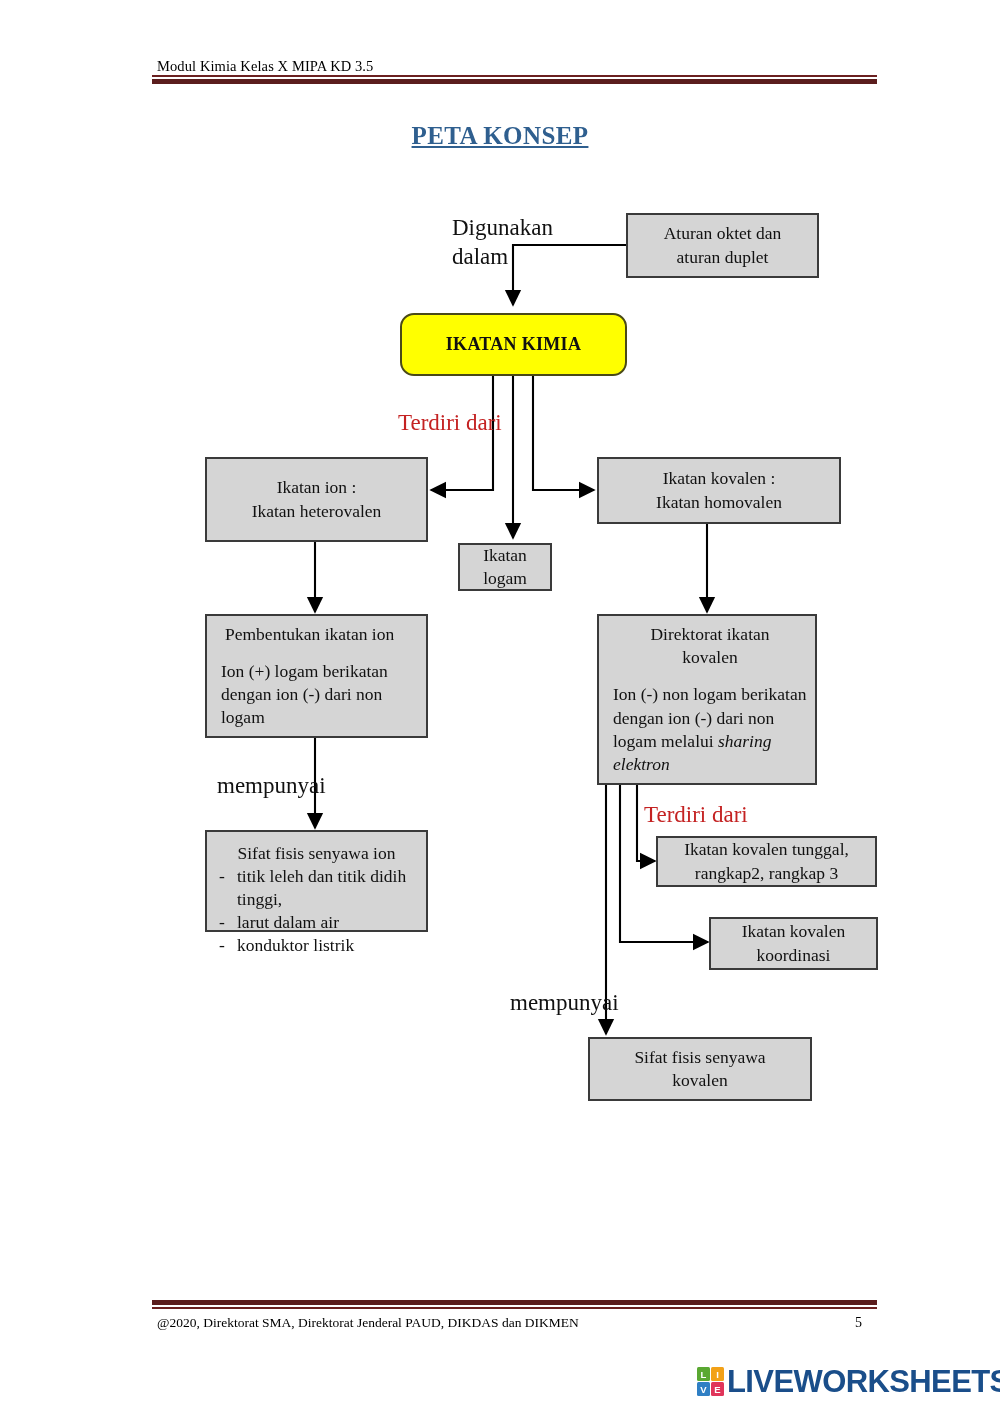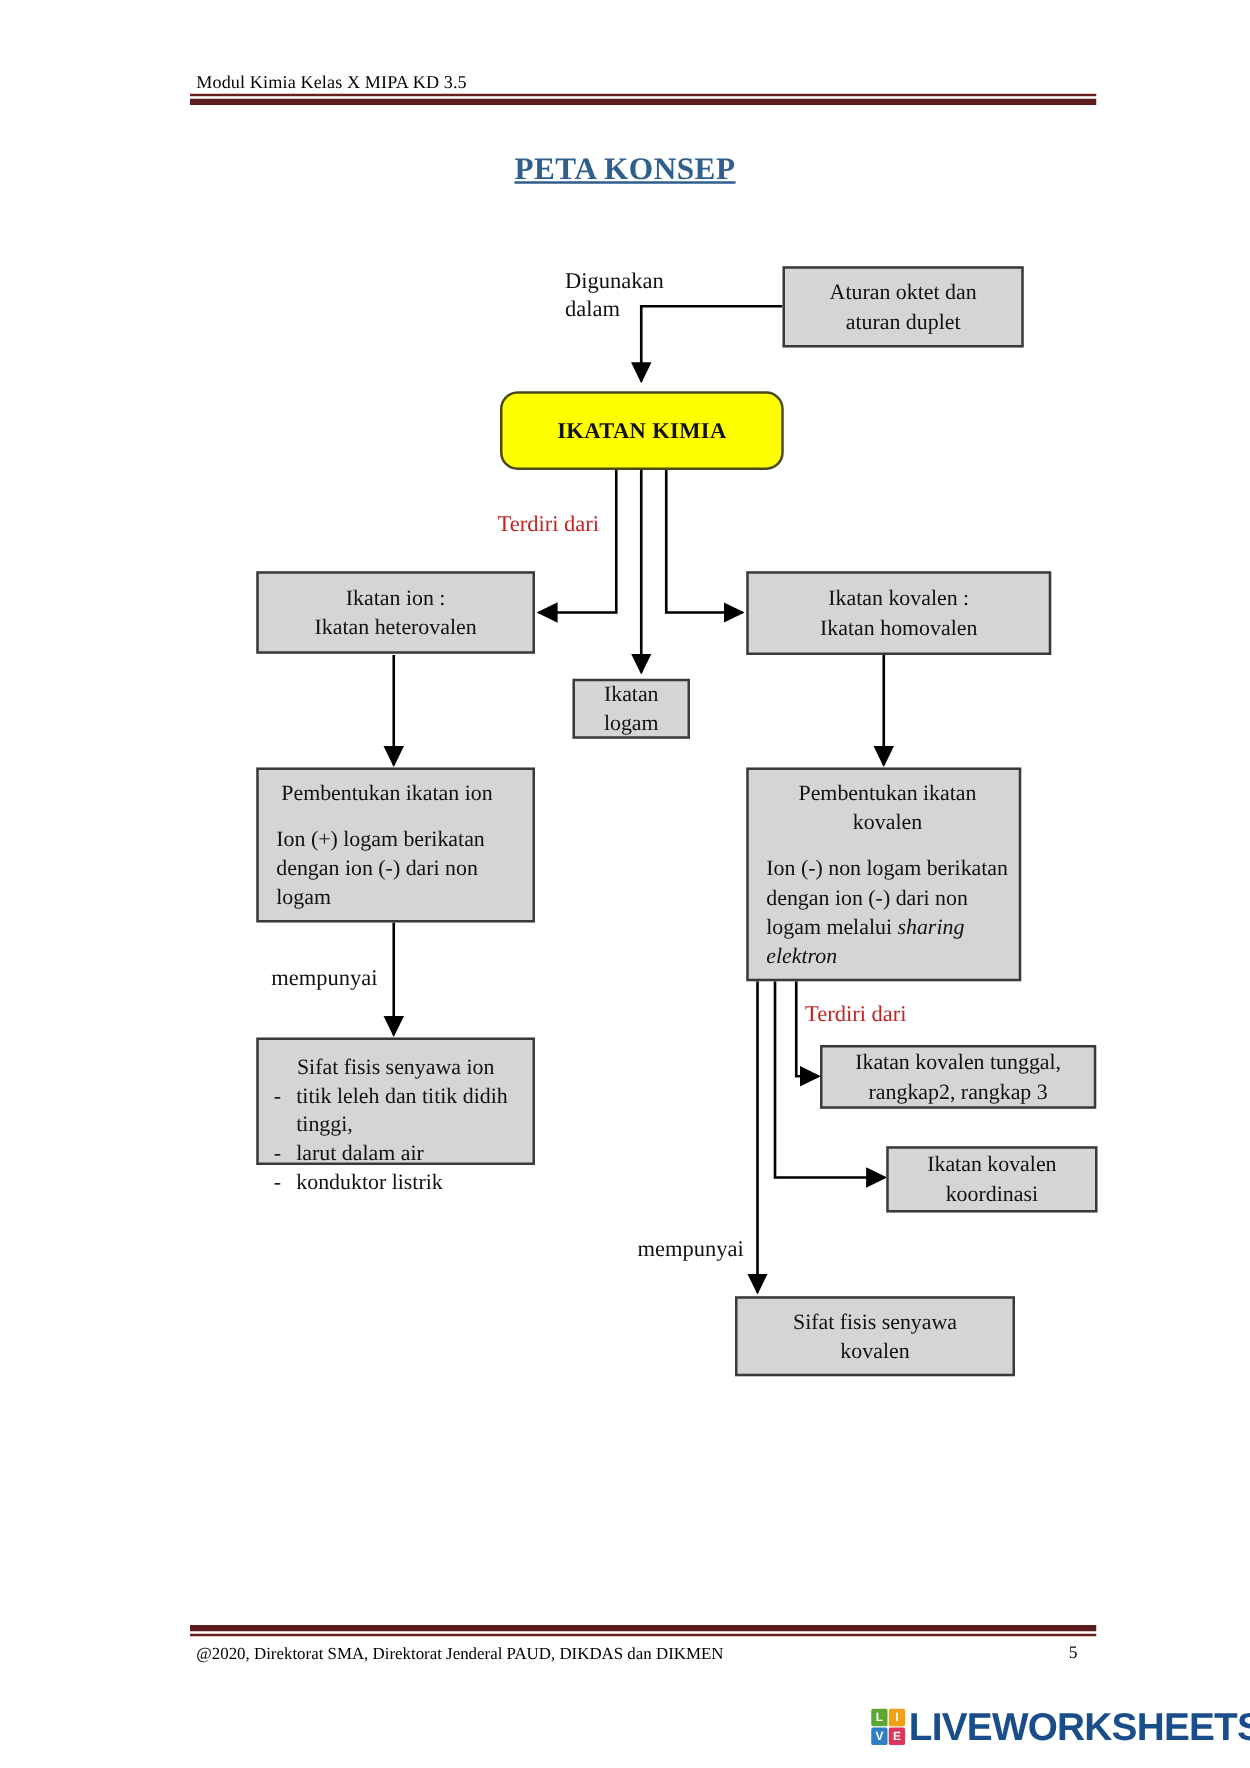--- a/index.html
+++ b/index.html
@@ -105,21 +105,21 @@
   ul.bullets li:before {
     content: "-";
     position: absolute;
     left: 12px;
     top: 0;
   }
 
   
   .edge-label {
     position: absolute;
-    font-size: 18px;
+    font-size: 23px;
     line-height: 1.28;
     color: #111;
     white-space: pre-line;
   }
   .edge-label.red { color: #c42222; }
 
   
   .footer-rule {
     position: absolute;
     left: 152px;
@@ -222,21 +222,21 @@
 
   <div class="node center" style="left:626px; top:213px; width:193px; height:65px;">
     <span>Aturan oktet dan</span>
     <span>aturan duplet</span>
   </div>
 
   <div class="node center yellow" style="left:400px; top:313px; width:227px; height:63px;">
     <span>IKATAN KIMIA</span>
   </div>
 
-  <div class="node center" style="left:205px; top:457px; width:223px; height:66px;">
+  <div class="node center" style="left:205px; top:457px; width:223px; height:85px;">
     <span>Ikatan ion :</span>
     <span>Ikatan heterovalen</span>
   </div>
 
   <div class="node center" style="left:458px; top:543px; width:94px; height:48px;">
     <span>Ikatan</span>
     <span>logam</span>
   </div>
 
   <div class="node center" style="left:597px; top:457px; width:244px; height:67px;">
@@ -244,21 +244,21 @@
     <span>Ikatan homovalen</span>
   </div>
 
   <div class="node left" style="left:205px; top:614px; width:223px; height:124px;">
     <span class="hdr" style="padding-left:4px;">Pembentukan ikatan ion</span>
     <span class="gap"></span>
     <span>Ion (+) logam berikatan dengan ion (-) dari non logam</span>
   </div>
 
   <div class="node left" style="left:597px; top:614px; width:220px; height:171px;">
-    <span class="hdr" style="width:100%; text-align:center;">Pembentukan ikatan</span>
+    <span class="hdr" style="width:100%; text-align:center;">Direktorat ikatan</span>
     <span class="hdr" style="width:100%; text-align:center;">kovalen</span>
     <span class="gap"></span>
     <span><span>Ion (-) non logam berikatan dengan ion (-) dari non logam melalui </span><span class="ital">sharing elektron</span></span>
   </div>
 
   <div class="node center" style="left:205px; top:830px; width:223px; height:102px; justify-content:flex-start; padding-top:10px;">
     <span class="hdr" style="width:100%; text-align:center;">Sifat fisis senyawa ion</span>
     <ul class="bullets">
       <li>titik leleh dan titik didih tinggi,</li>
       <li>larut dalam air</li>

